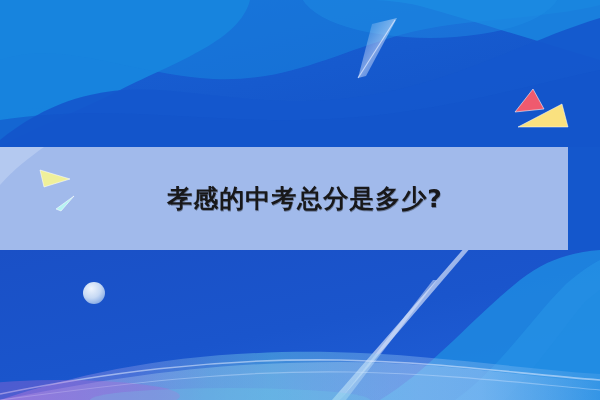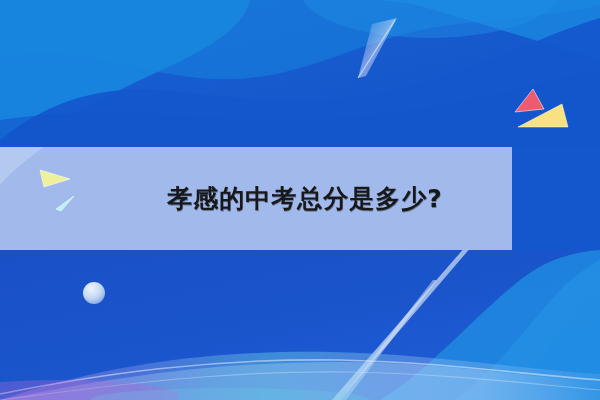--- a/index.html
+++ b/index.html
@@ -21,21 +21,21 @@
     position:absolute; left:0; top:0;
     width:600px; height:147px;
     background:#1457cc;
     overflow:hidden;
   }
   .band-top .svg-layer { position:absolute; left:0; top:0; }
 
   
   .band-mid {
     position:absolute; left:0; top:147px;
-    width:512px; height:103px;
+    width:568px; height:103px;
     background:#c2410c;
     overflow:hidden;
   }
   .band-mid .svg-layer { position:absolute; left:0; top:0; }
 
   .title-text {
     position:absolute;
     left:0; top:0;
     width:600px; height:103px;
     display:flex;

